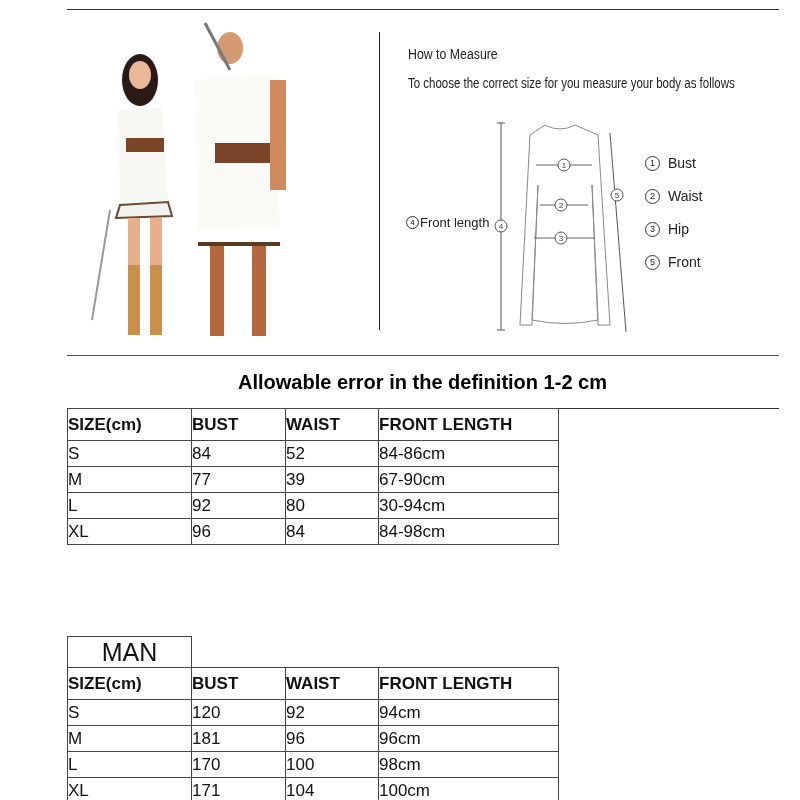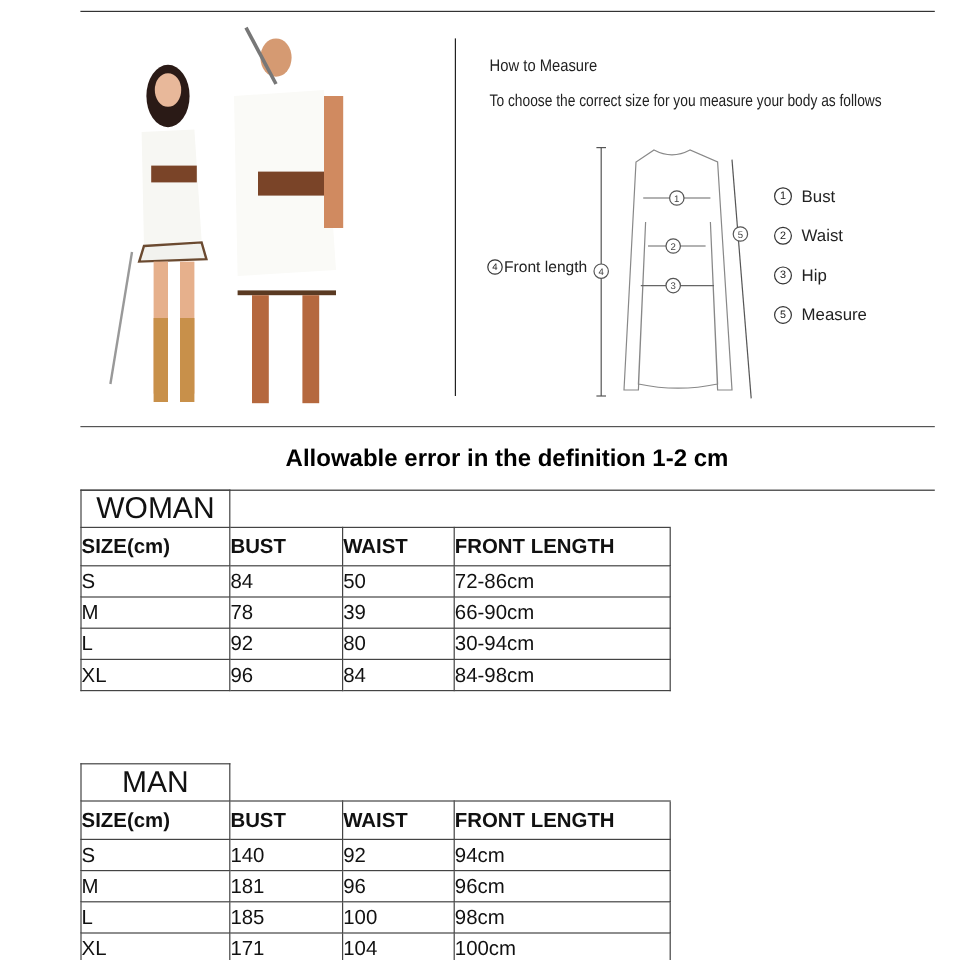--- a/index.html
+++ b/index.html
@@ -88,50 +88,46 @@
 <div class="legend" style="top:188px;">
   <span class="num">2</span>
   <span>Waist</span>
 </div>
 <div class="legend" style="top:221px;">
   <span class="num">3</span>
   <span>Hip</span>
 </div>
 <div class="legend" style="top:254px;">
   <span class="num">5</span>
-  <span>Measure</span>
+  <span>Front</span>
 </div>
 
 <div class="hline" style="left:67px; top:355px; width:712px; background:#555;"></div>
 <div class="banner">Allowable error in the definition 1-2 cm</div>
 <div class="hline" style="left:67px; top:408px; width:712px;"></div>
 
 <table class="size" style="left:67px; top:408px;">
   <tbody>
-      <tr>
-    <td class="c0 title-cell">WOMAN</td>
-    <td class="blank" colspan="3"></td>
-  </tr>
   <tr class="head">
     <td class="c0">SIZE(cm)</td>
     <td class="c1">BUST</td>
     <td class="c2">WAIST</td>
     <td class="c3">FRONT LENGTH</td>
   </tr>
   <tr>
     <td>S</td>
     <td>84</td>
-    <td>50</td>
-    <td>72-86cm</td>
+    <td>52</td>
+    <td>84-86cm</td>
   </tr>
   <tr>
     <td>M</td>
-    <td>78</td>
+    <td>77</td>
     <td>39</td>
-    <td>66-90cm</td>
+    <td>67-90cm</td>
   </tr>
   <tr>
     <td>L</td>
     <td>92</td>
     <td>80</td>
     <td>30-94cm</td>
   </tr>
   <tr>
     <td>XL</td>
     <td>96</td>
@@ -148,33 +144,33 @@
     <td class="blank" colspan="3"></td>
   </tr>
   <tr class="head">
     <td class="c0">SIZE(cm)</td>
     <td class="c1">BUST</td>
     <td class="c2">WAIST</td>
     <td class="c3">FRONT LENGTH</td>
   </tr>
   <tr>
     <td>S</td>
-    <td>140</td>
+    <td>120</td>
     <td>92</td>
     <td>94cm</td>
   </tr>
   <tr>
     <td>M</td>
     <td>181</td>
     <td>96</td>
     <td>96cm</td>
   </tr>
   <tr>
     <td>L</td>
-    <td>185</td>
+    <td>170</td>
     <td>100</td>
     <td>98cm</td>
   </tr>
   <tr>
     <td>XL</td>
     <td>171</td>
     <td>104</td>
     <td>100cm</td>
   </tr>
 </tbody>

